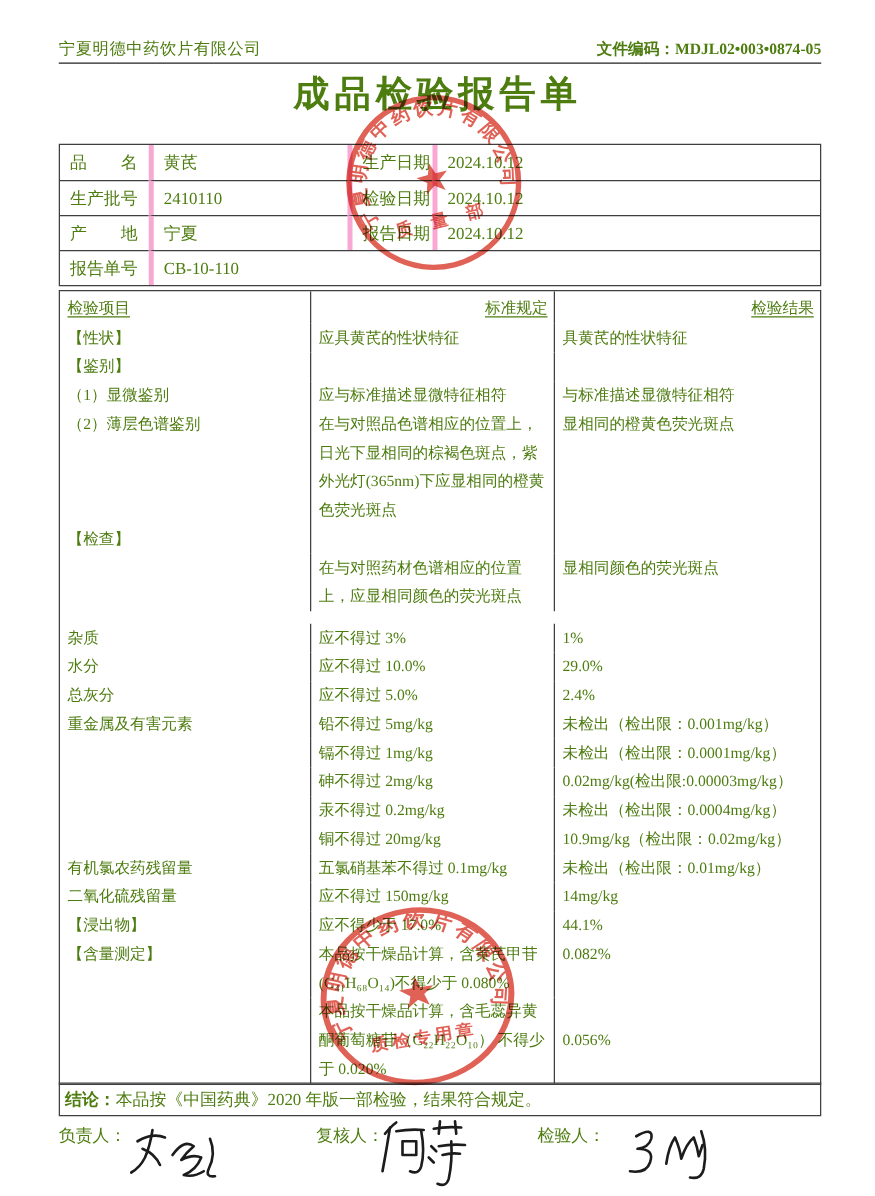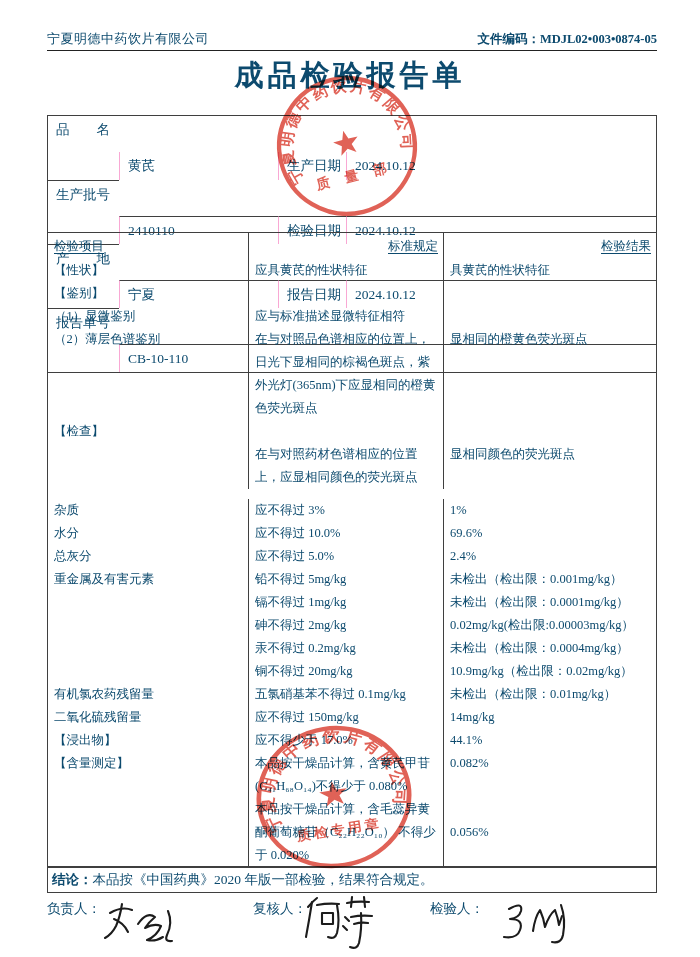--- a/index.html
+++ b/index.html
@@ -1,32 +1,32 @@
 <!DOCTYPE html>
 <html><head>
 <meta charset="utf-8">
 <style>
   html,body{margin:0;padding:0;background:#ffffff;}
   .page{
     position:relative;width:700px;height:957px;background:#fff;overflow:hidden;
-    font-family:"Liberation Serif","DejaVu Serif",serif;color:#0c4a6e;text-decoration:underline;
+    font-family:"Liberation Serif","DejaVu Serif",serif;color:#4d7c0f;text-decoration:underline;
   }
   
   .doc-header{position:absolute;left:47px;top:30px;width:610px;display:flex;justify-content:space-between;align-items:flex-end;font-size:13px;}
   .company{letter-spacing:.5px;}
   .file-code{font-weight:bold;font-size:12.5px;}
   .header-rule{position:absolute;left:47px;top:50px;width:610px;border-bottom:1.5px solid #222;}
   .doc-title{position:absolute;left:0;top:56px;width:700px;text-align:center;font-size:29px;font-weight:bold;letter-spacing:4px;}
   
   .info-table{position:absolute;left:47px;top:115px;width:610px;border:1px solid #3f3f3f;box-sizing:border-box;font-size:13.5px;}
   .irow{display:grid;grid-template-columns:71px 159px 68px 1fr;}
   .irow.last{grid-template-columns:71px 1fr;}
   .irow > div{line-height:28px;height:28px;padding-left:8px;overflow:hidden;white-space:nowrap;border-top:1px solid #3f3f3f;box-sizing:border-box;}
   .irow:first-child > div{border-top:none;}
-  .irow > div + div{border-left:1px solid #f9a8d4;margin-top:36px;}
+  .irow > div + div{border-left:4px solid #f9a8d4;}
   
   .main-table{position:absolute;left:47px;top:232px;width:610px;height:636px;border:1px solid #3f3f3f;box-sizing:border-box;display:flex;flex-direction:column;font-size:12.5px;overflow:hidden;}
   .trow{display:flex;flex-shrink:0;}
   .trow.fill{flex:1 1 auto;}
   .c1,.c2,.c3{line-height:23px;padding:0 5px 0 6px;box-sizing:border-box;}
   .c1{width:201px;border-right:1px solid #3f3f3f;}
   .c2{width:195px;border-right:1px solid #3f3f3f;}
   .c3{flex:1;}
   .thead .c1,.thead .c2,.thead .c3{line-height:26px;}
   .thead .c2,.thead .c3{text-align:right;}
@@ -94,20 +94,21 @@
           <div class="c3">具黄芪的性状特征</div>
         </div>
         <div class="trow">
           <div class="c1">【鉴别】</div>
           <div class="c2"></div>
           <div class="c3"></div>
         </div>
         <div class="trow">
           <div class="c1">（1）显微鉴别</div>
           <div class="c2">应与标准描述显微特征相符</div>
+          <div class="c3">与标准描述显微特征相符</div>
         </div>
         <div class="trow">
           <div class="c1">（2）薄层色谱鉴别</div>
           <div class="c2">在与对照品色谱相应的位置上，日光下显相同的棕褐色斑点，紫外光灯(365nm)下应显相同的橙黄色荧光斑点</div>
           <div class="c3">显相同的橙黄色荧光斑点</div>
         </div>
         <div class="trow">
           <div class="c1">【检查】</div>
           <div class="c2"></div>
           <div class="c3"></div>
@@ -118,21 +119,21 @@
           <div class="c3">显相同颜色的荧光斑点</div>
         </div>
         <div class="trow">
           <div class="c1">杂质</div>
           <div class="c2">应不得过 3%</div>
           <div class="c3">1%</div>
         </div>
         <div class="trow">
           <div class="c1">水分</div>
           <div class="c2">应不得过 10.0%</div>
-          <div class="c3">69.6%</div>
+          <div class="c3">29.0%</div>
         </div>
         <div class="trow">
           <div class="c1">总灰分</div>
           <div class="c2">应不得过 5.0%</div>
           <div class="c3">2.4%</div>
         </div>
         <div class="trow">
           <div class="c1">重金属及有害元素</div>
           <div class="c2">铅不得过 5mg/kg</div>
           <div class="c3">未检出（检出限：0.001mg/kg）</div>

